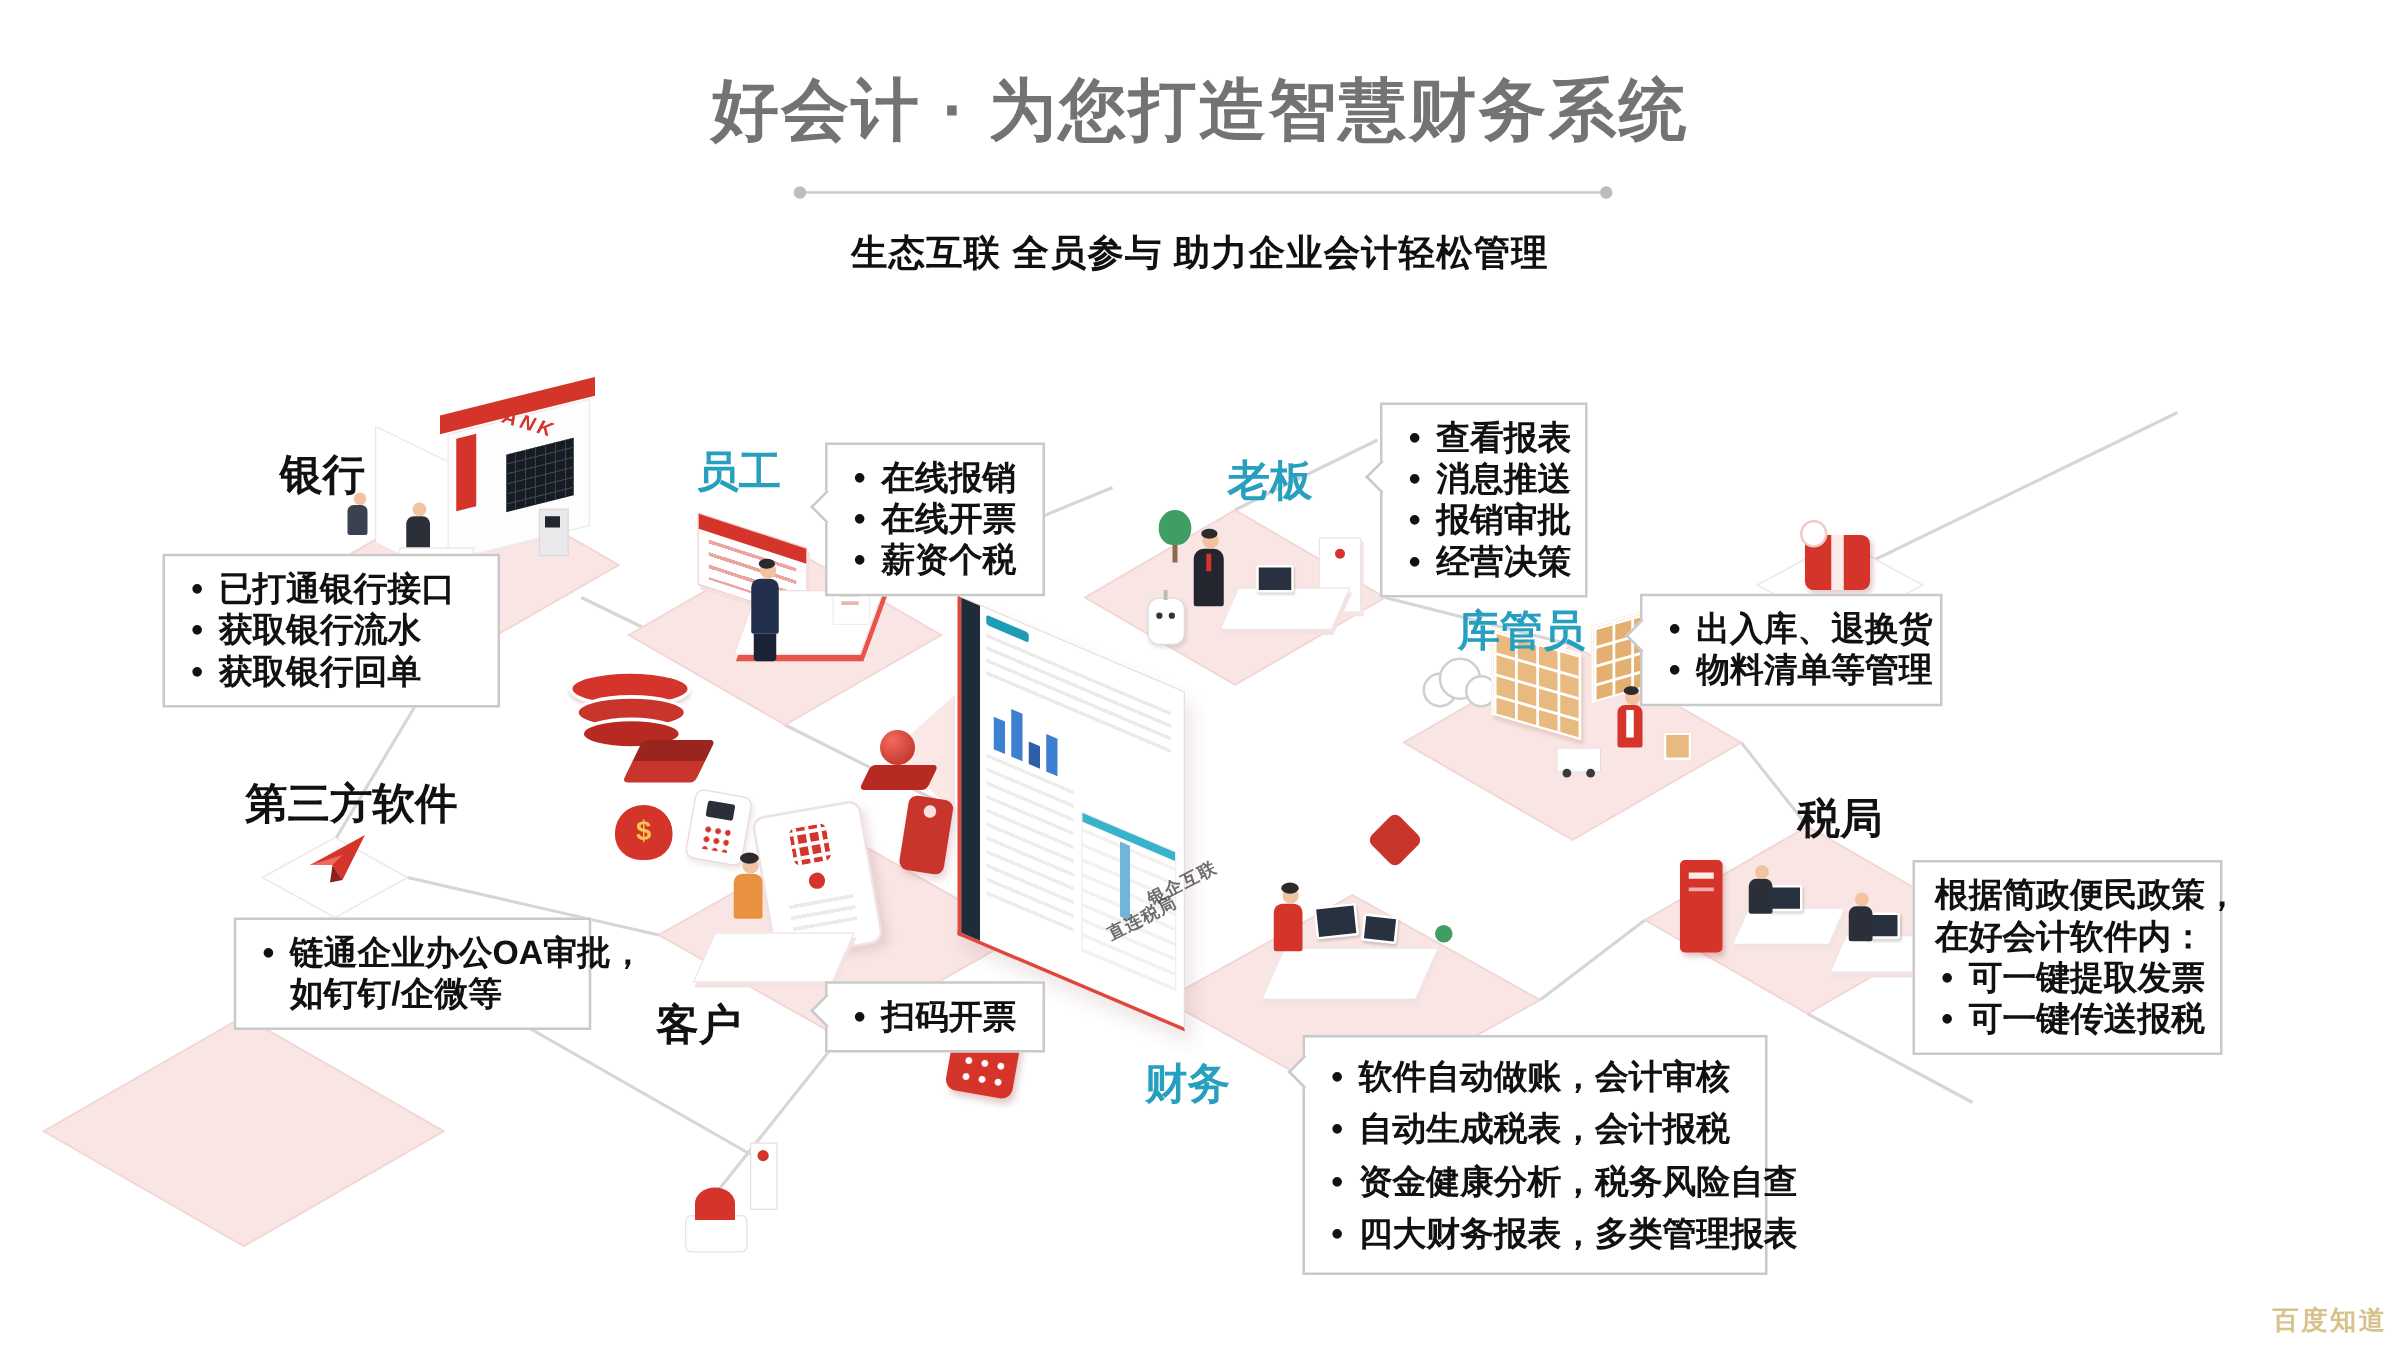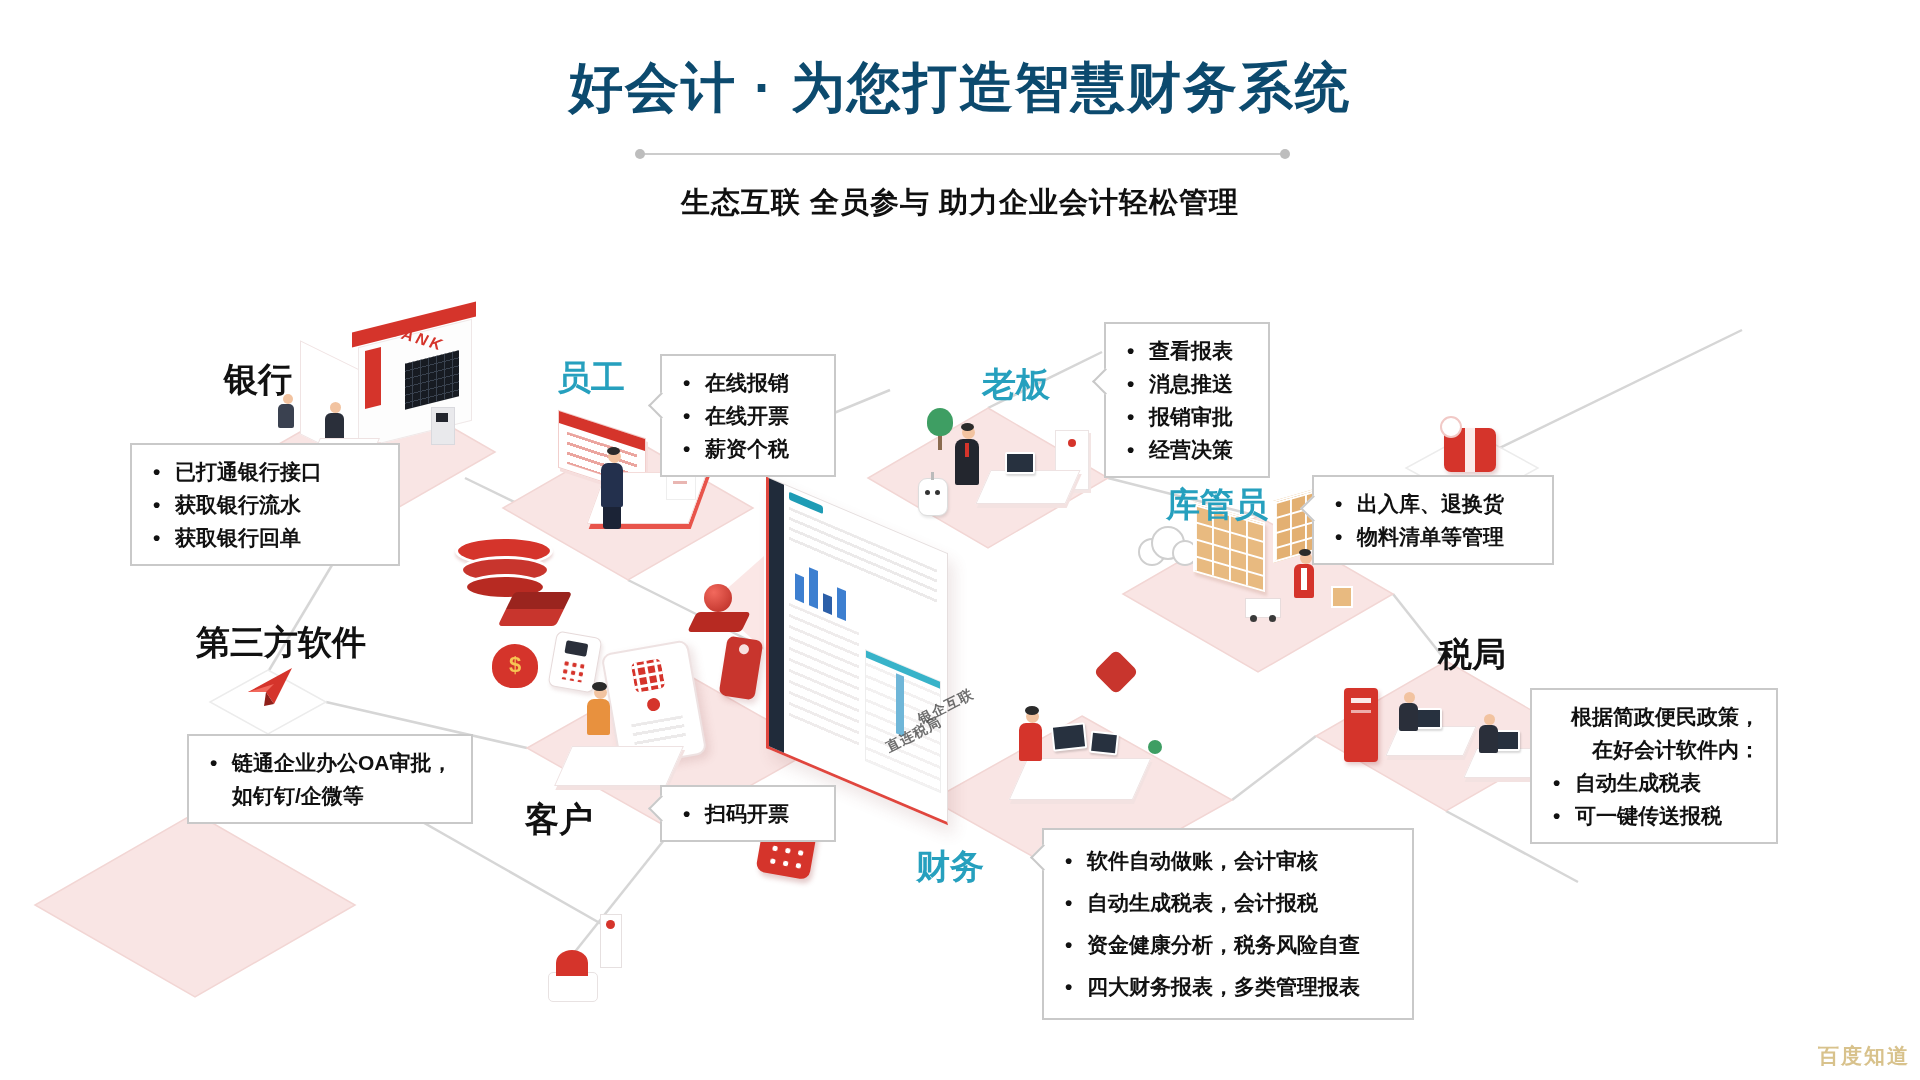--- a/index.html
+++ b/index.html
@@ -1,32 +1,32 @@
 <!DOCTYPE html>
 <html><head>
 <meta charset="utf-8">
 <style>
   html,body{margin:0;padding:0;background:#fff;}
   .canvas{position:relative;width:1920px;height:1080px;background:#fff;overflow:hidden;
           font-family:"Liberation Sans","DejaVu Sans",sans-serif;}
   
   .title{position:absolute;top:52px;left:0;width:100%;text-align:center;
-         font-size:54px;font-weight:bold;color:#0c4a6e;letter-spacing:2px;}
+         font-size:54px;font-weight:bold;color:#737373;letter-spacing:2px;}
   .divider{position:absolute;top:153px;left:640px;width:645px;height:2px;background:#cccccc;}
   .divider::before,.divider::after{content:"";position:absolute;top:-4px;width:10px;height:10px;
          border-radius:50%;background:#bdbdbd;}
   .divider::before{left:-5px;} .divider::after{right:-5px;}
   .subtitle{position:absolute;top:183px;left:0;width:100%;text-align:center;
          font-size:29px;font-weight:bold;color:#101010;letter-spacing:1px;}
   
   .role{position:absolute;font-size:34px;font-weight:bold;color:#111;z-index:40;white-space:nowrap;}
   .role.teal{color:#26A0BE;}
   
   .callout{position:absolute;background:#fff;border:2px solid #c9c9c9;padding:10px 16px;
-         font-size:21px;font-weight:bold;color:#111;line-height:33px;z-index:45;white-space:nowrap;}
+         font-size:27px;font-weight:bold;color:#111;line-height:33px;z-index:45;white-space:nowrap;}
   .callout .b-line{position:relative;padding-left:27px;}
   .callout .b-line::before{content:"•";position:absolute;left:5px;}
   .callout .cont{padding-left:27px;}
   .callout .plain{padding-left:0;text-align:right;}
   .arrow-left{position:absolute;left:-10px;width:17px;height:17px;background:#fff;
          border-left:2px solid #c9c9c9;border-bottom:2px solid #c9c9c9;transform:rotate(45deg);z-index:46;}
   
   .shape{position:absolute;z-index:20;}
   .net{position:absolute;left:0;top:0;z-index:5;}
   .head{position:absolute;border-radius:50%;background:#F2C3A0;z-index:21;}
@@ -353,19 +353,19 @@
     <div class="arrow-left" style="top:18px;"></div>
     <div class="b-line">软件自动做账，会计审核</div>
     <div class="b-line">自动生成税表，会计报税</div>
     <div class="b-line">资金健康分析，税务风险自查</div>
     <div class="b-line">四大财务报表，多类管理报表</div>
   </div>
 
   <div class="callout" style="left:1530px;top:688px;width:212px;">
     <div class="plain">根据简政便民政策，</div>
     <div class="plain">在好会计软件内：</div>
-    <div class="b-line">自动生成税表</div>
+    <div class="b-line">可一键提取发票</div>
     <div class="b-line">可一键传送报税</div>
   </div>
 
   <div class="wm">百度知道</div>
 
 </div>
 
 </body></html>

